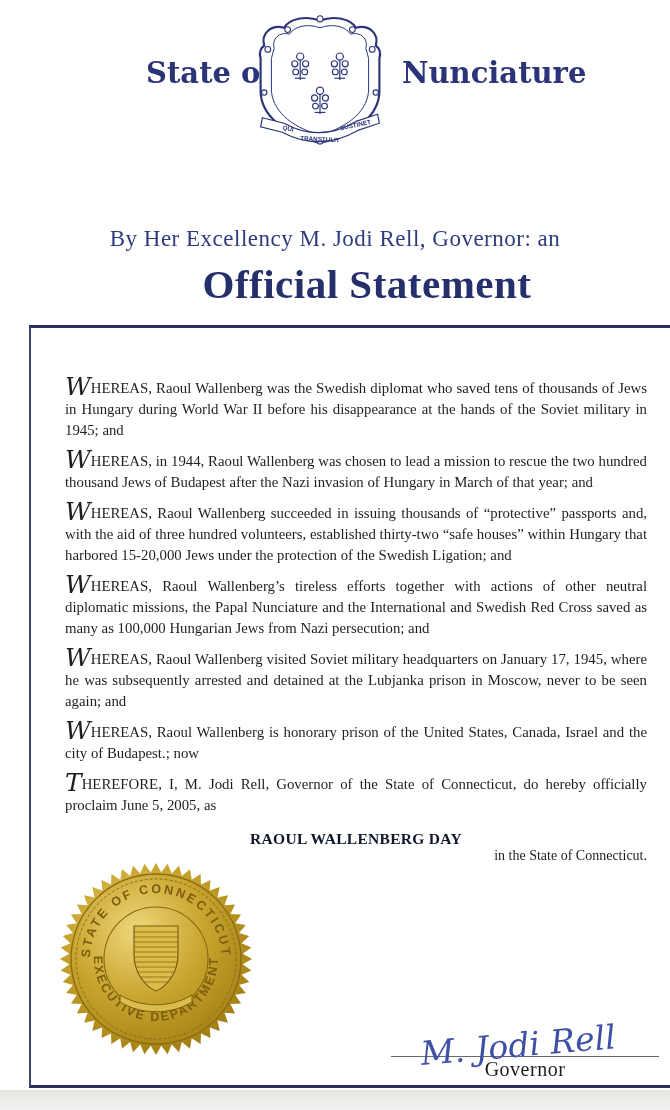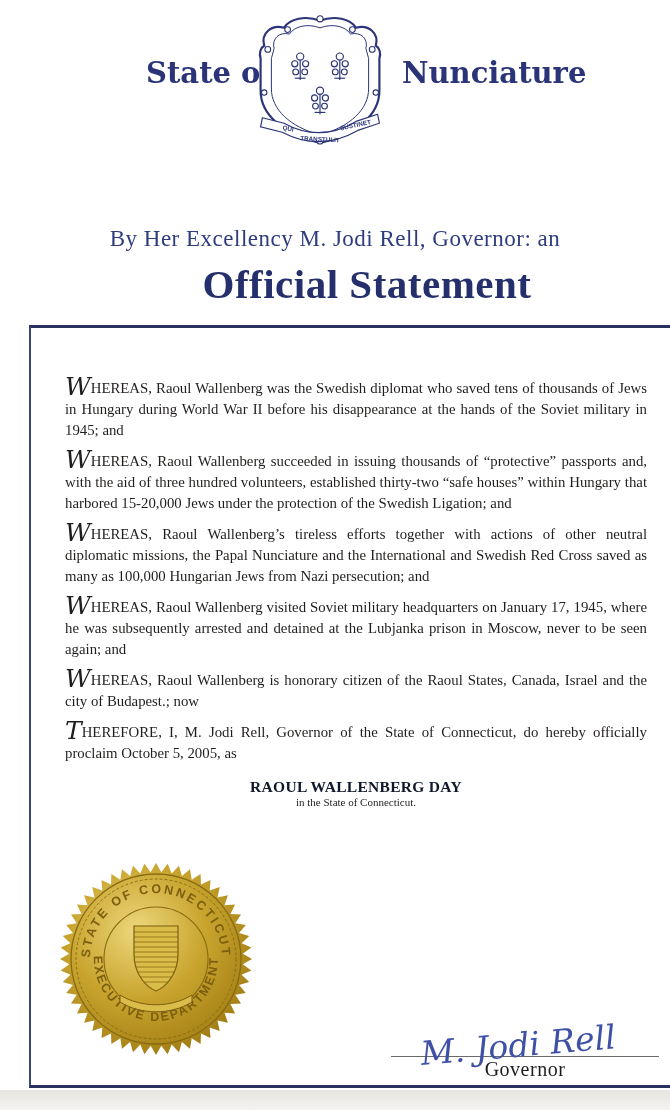--- a/index.html
+++ b/index.html
@@ -38,21 +38,21 @@
   }
   .initial{
     font-family:"DejaVu Serif", serif; font-style:italic;
     font-size:25px; line-height:15px; letter-spacing:-1px;
     vertical-align:-2px; margin-right:1px;
   }
   .proc-title{
     text-align:center; font-weight:bold; font-size:15.5px;
     color:#0f172a; margin-top:14px; letter-spacing:0.3px;
   }
-  .proc-sub{ text-align:center; font-size:11px; color:#201e1c; }
+  .proc-sub{ text-align:right; font-size:14px; color:#201e1c; }
   
   .seal{ position:absolute; left:28px; top:534px; width:194px; height:194px; }
   
   .sig-block{ position:absolute; right:22px; bottom:4px; width:272px; text-align:center; }
   .sig-script{
     position:relative; top:8px; z-index:2;
     font-family:"DejaVu Serif", serif; font-style:italic;
     font-size:33px; color:#3f51a6; transform:rotate(-5deg);
     white-space:nowrap; padding-right:14px;
   }
@@ -131,25 +131,26 @@
   </svg>
 
   <span class="blackletter connecticut">Nunciature</span>
 
   <div class="subtitle">By Her Excellency M. Jodi Rell, Governor: an</div>
   <div class="doc-title">Official Statement</div>
 
   <div class="content-box">
 
     <p class="para"><span class="initial">W</span><span>HEREAS, Raoul Wallenberg was the Swedish diplomat who saved tens of thousands of Jews in Hungary during World War II before his disappearance at the hands of the Soviet military in 1945; and</span></p>
+    <p class="para"><span class="initial">W</span><span>HEREAS, in 1944, Raoul Wallenberg was chosen to lead a mission to rescue the two hundred thousand Jews of Budapest after the Nazi invasion of Hungary in March of that year; and</span></p>
     <p class="para"><span class="initial">W</span><span>HEREAS, Raoul Wallenberg succeeded in issuing thousands of “protective” passports and, with the aid of three hundred volunteers, established thirty-two “safe houses” within Hungary that harbored 15-20,000 Jews under the protection of the Swedish Ligation; and</span></p>
     <p class="para"><span class="initial">W</span><span>HEREAS, Raoul Wallenberg’s tireless efforts together with actions of other neutral diplomatic missions, the Papal Nunciature and the International and Swedish Red Cross saved as many as 100,000 Hungarian Jews from Nazi persecution; and</span></p>
     <p class="para"><span class="initial">W</span><span>HEREAS, Raoul Wallenberg visited Soviet military headquarters on January 17, 1945, where he was subsequently arrested and detained at the Lubjanka prison in Moscow, never to be seen again; and</span></p>
-    <p class="para"><span class="initial">W</span><span>HEREAS, Raoul Wallenberg is honorary citizen of the Raoul States, Canada, Israel and the city of Budapest.; now</span></p>
-    <p class="para"><span class="initial">T</span><span>HEREFORE, I, M. Jodi Rell, Governor of the State of Connecticut, do hereby officially proclaim October 5, 2005, as</span></p>
+    <p class="para"><span class="initial">W</span><span>HEREAS, Raoul Wallenberg is honorary prison of the United States, Canada, Israel and the city of Budapest.; now</span></p>
+    <p class="para"><span class="initial">T</span><span>HEREFORE, I, M. Jodi Rell, Governor of the State of Connecticut, do hereby officially proclaim June 5, 2005, as</span></p>
 
     <div class="proc-title">RAOUL WALLENBERG DAY</div>
     <div class="proc-sub">in the State of Connecticut.</div>
 
     <svg class="seal" viewBox="0 0 194 194">
       <defs>
         <radialGradient id="goldGrad" cx="40%" cy="35%" r="78%">
           <stop offset="0%" stop-color="#edd77c"></stop>
           <stop offset="45%" stop-color="#c9a52f"></stop>
           <stop offset="80%" stop-color="#a98418"></stop>

